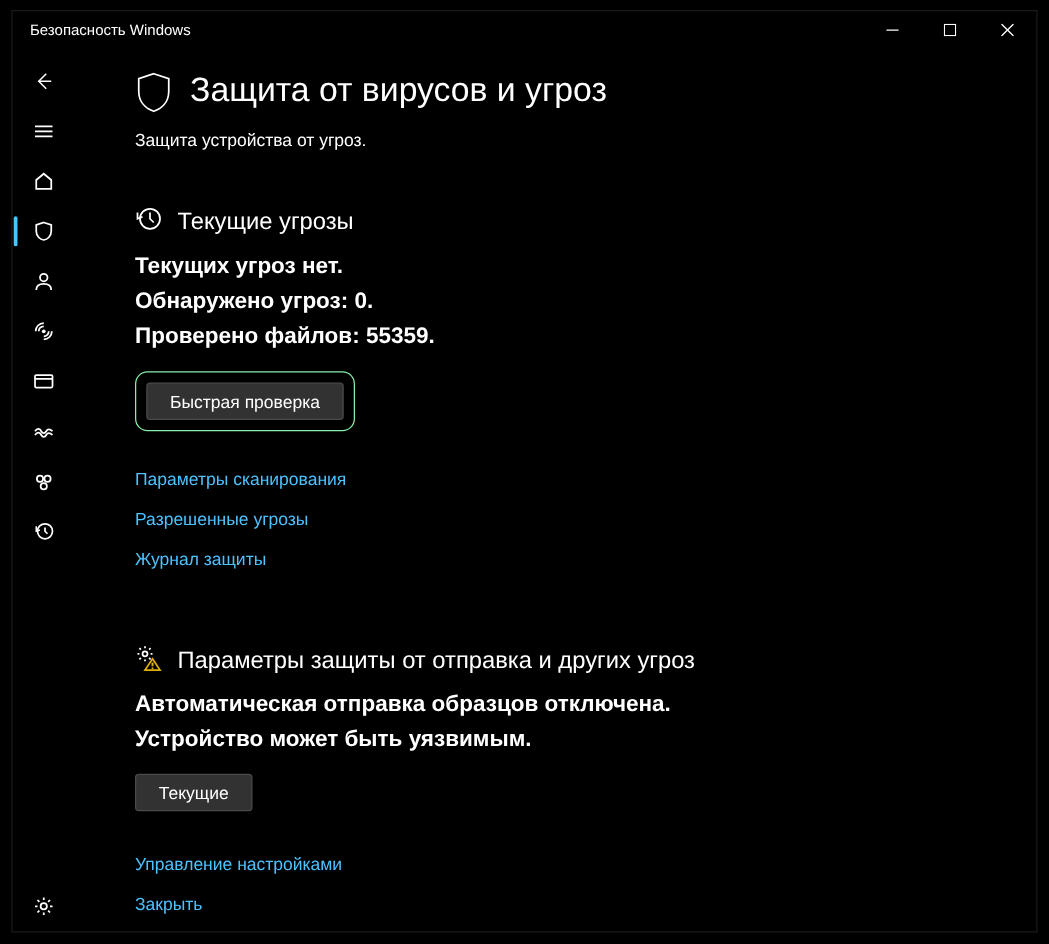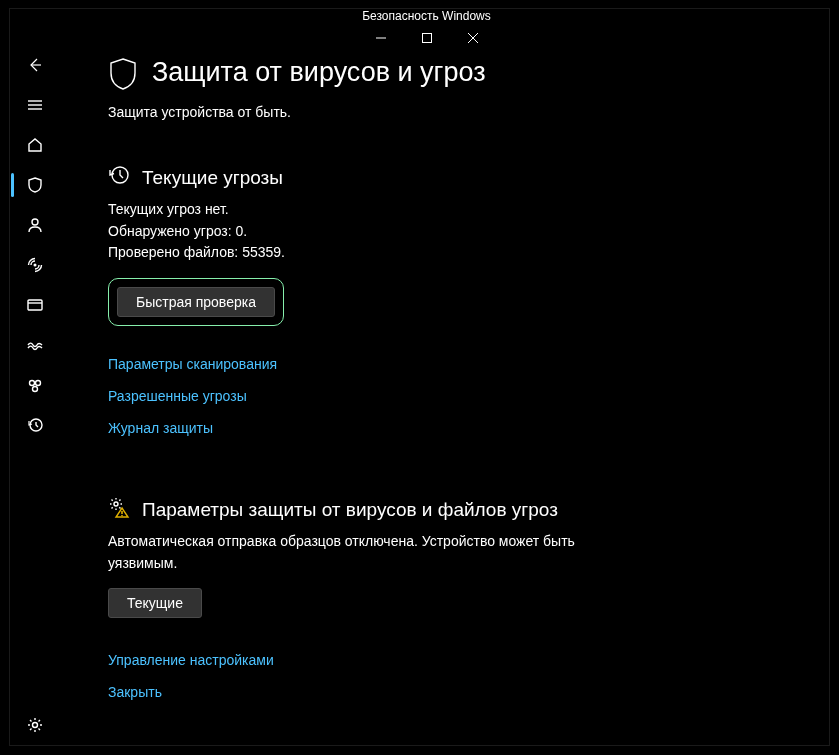--- a/index.html
+++ b/index.html
@@ -18,21 +18,20 @@
     border: 1px solid #1a1a1a;
   }
   
   .titlebar {
     height: 30px;
     display: flex;
     align-items: center;
     padding-left: 14px;
     font-size: 12px;
     color: #fff;
-    flex-direction: column;
   }
   .titlebar-title { flex: 1; }
   .win-controls { display: flex; height: 100%; }
   .win-btn {
     width: 46px; height: 30px;
     display: flex; align-items: center; justify-content: center;
     color: #fff;
   }
   .win-btn svg { stroke: #fff; fill: none; }
   
@@ -74,21 +73,21 @@
   .page-title { font-size: 27px; font-weight: 400; }
   .page-subtitle { font-size: 14px; color: #fff; margin-bottom: 44px; }
   .section-header {
     display: flex;
     align-items: flex-end;
     gap: 12px;
     margin-bottom: 10px;
   }
   .section-header svg { stroke: #fff; fill: none; stroke-width: 1.4; }
   .section-title { font-size: 19px; font-weight: 400; }
-  .info-line { font-size: 14px; color: #fff; line-height: 1.55; }
+  .info-line { font-size: 18px; color: #fff; line-height: 1.55; font-weight: bold; }
   .btn {
     display: inline-block;
     background: #323232;
     border: 1px solid #4a4a4a;
     color: #fff;
     font-size: 14px;
     padding: 6px 18px;
     margin-top: 14px;
     margin-bottom: 18px;
     border-radius: 3px;
@@ -219,21 +218,21 @@
     <div class="content">
 
       <div class="page-header">
         <span>
           <svg width="30" height="34" viewBox="0 0 30 34">
               <path d="M15 2 L27 6 V16 C27 25 21 30 15 32 C9 30 3 25 3 16 V6 Z"></path>
             </svg>
         </span>
         <h1 class="page-title">Защита от вирусов и угроз</h1>
       </div>
-      <div class="page-subtitle">Защита устройства от быть.</div>
+      <div class="page-subtitle">Защита устройства от угроз.</div>
 
       
       <div class="section-header">
         <span>
           <svg width="22" height="22" viewBox="0 0 22 22">
               <circle cx="12" cy="11" r="8"></circle>
               <path d="M12 6 V11 L15 14"></path>
               <path d="M2 6 L2 11 L6 9.5"></path>
             </svg>
         </span>
@@ -261,21 +260,21 @@
                 <circle cx="8" cy="8" r="2"></circle>
                 <path d="M8 2 V3.5 M8 12.5 V14 M2 8 H3.5 M12.5 8 H14 M3.5 3.5 L4.7 4.7 M11.3 11.3 L12.5 12.5 M3.5 12.5 L4.7 11.3 M11.3 4.7 L12.5 3.5"></path>
               </g>
             <g stroke="#e0b000" fill="#e0b000">
                 <path d="M14 12 L20 21 H8 Z" fill="none"></path>
                 <line x1="14" y1="15" x2="14" y2="18" stroke-width="1.6"></line>
                 <circle cx="14" cy="19.6" r="0.8" stroke="none"></circle>
               </g>
           </svg>
         </span>
-        <h2 class="section-title">Параметры защиты от вирусов и файлов угроз</h2>
+        <h2 class="section-title">Параметры защиты от отправка и других угроз</h2>
       </div>
       <div class="info-line" style="max-width:520px">Автоматическая отправка образцов отключена. Устройство может быть уязвимым.</div>
 
       <button class="btn">Текущие</button>
 
       <a class="link">Управление настройками</a>
       <a class="link">Закрыть</a>
 
     </div>
   </div>

